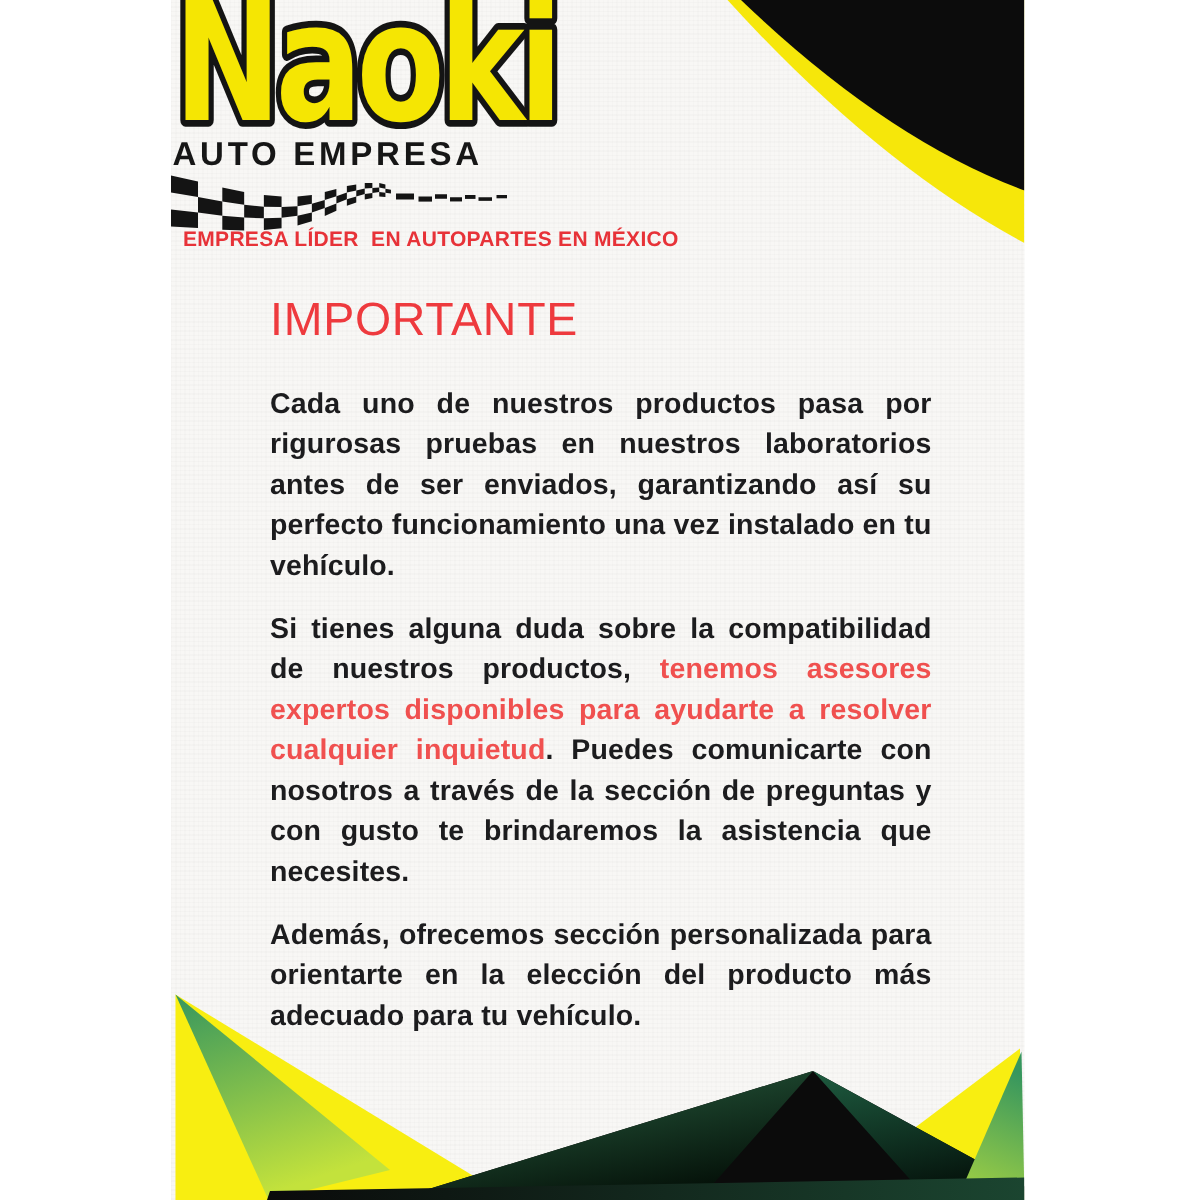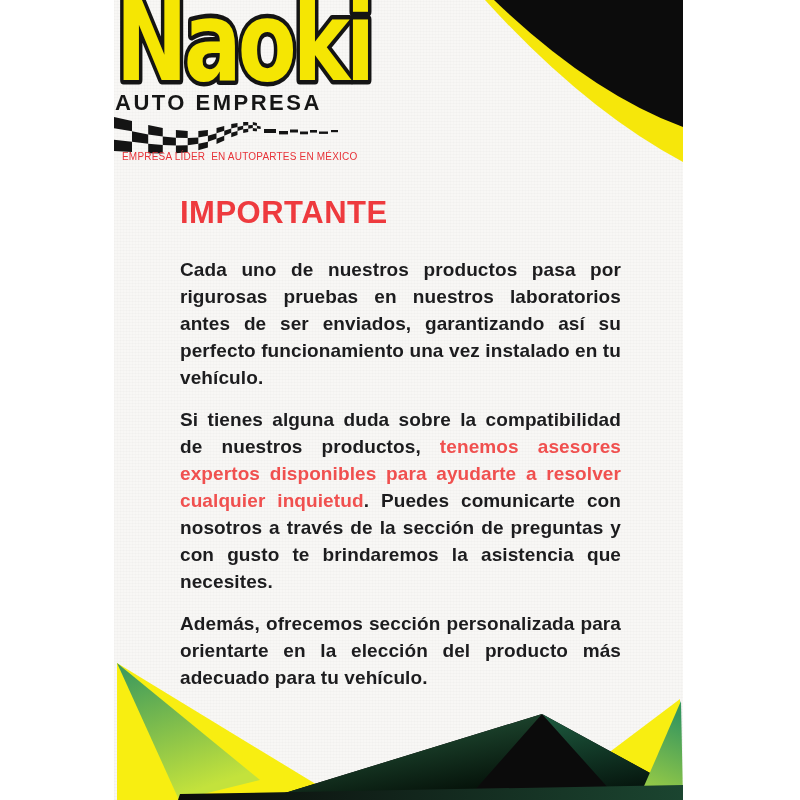--- a/index.html
+++ b/index.html
@@ -24,26 +24,26 @@
   .auto-partes{
     position:absolute;left:1px;top:90px;
     font-size:22px;font-weight:700;letter-spacing:2.5px;color:#161616;
     font-family:"Liberation Sans",sans-serif;white-space:pre;
   }
 
   .flag-svg{position:absolute;left:-2px;top:114px;width:245px;height:42px;overflow:visible;}
 
   .tagline{
     position:absolute;left:8px;top:151px;
-    font-size:10px;font-weight:400;color:#e73238;letter-spacing:0.2px;white-space:pre;
+    font-size:14px;font-weight:700;color:#e73238;letter-spacing:0.2px;white-space:pre;
   }
 
   .body-text{position:absolute;left:66px;top:195px;width:441px;}
   .body-text h1{
-    margin:0 0 25px 0;font-size:31px;font-weight:700;color:#ee3a3e;letter-spacing:0.5px;
+    margin:0 0 25px 0;font-size:31px;font-weight:400;color:#ee3a3e;letter-spacing:0.5px;
     font-family:"Liberation Sans",sans-serif;
   }
   .body-text p{
     margin:0 0 15px 0;font-size:19px;line-height:27px;font-weight:700;
     color:#1c1c1e;text-align:justify;letter-spacing:0.1px;
   }
   .highlight{color:#f0504f;}
 </style>
 </head>
 <body>

